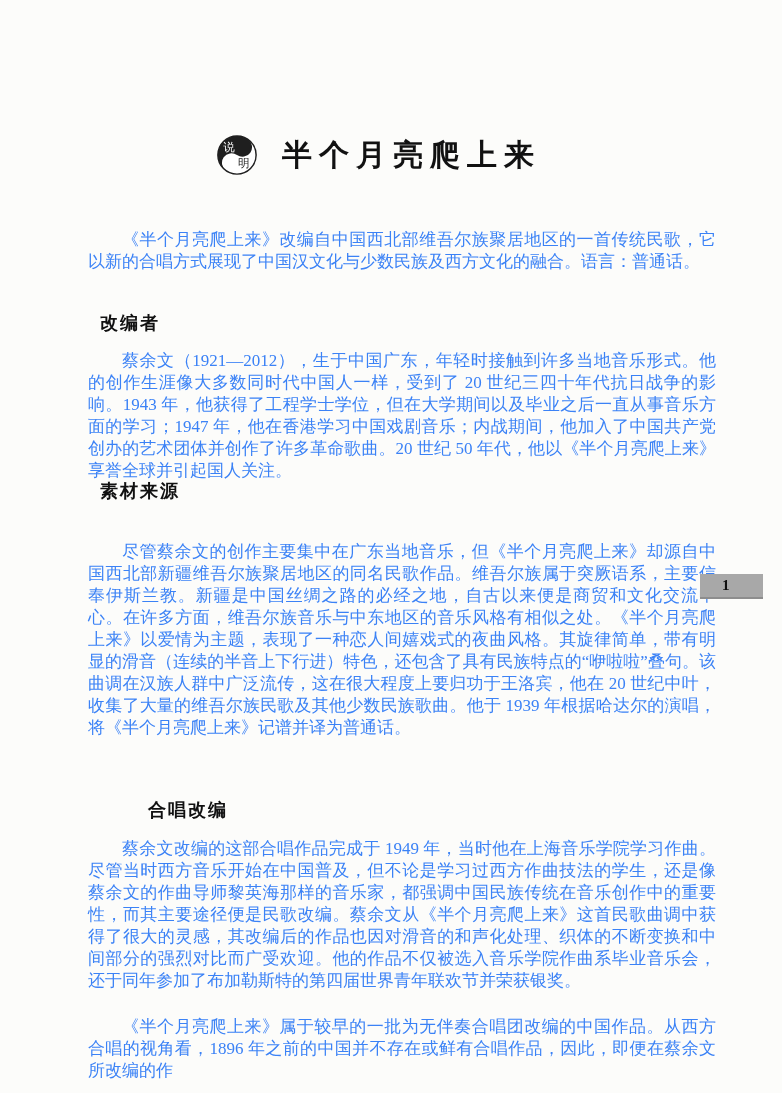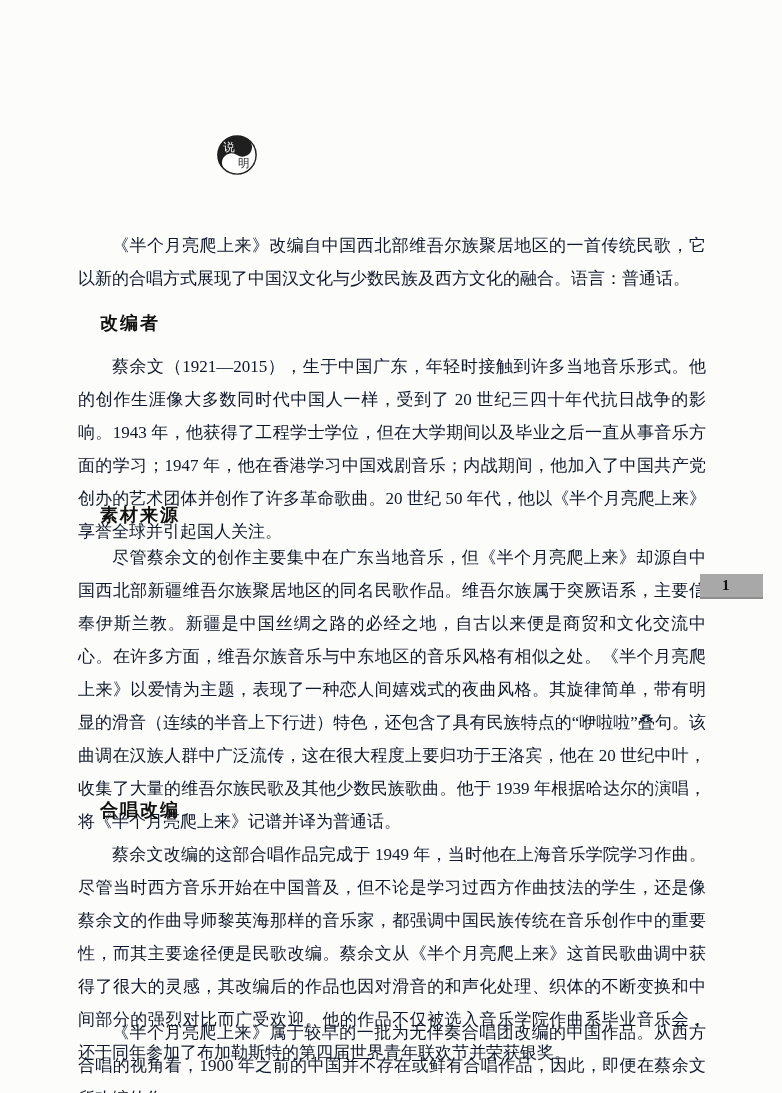--- a/index.html
+++ b/index.html
@@ -25,41 +25,41 @@
     font-size:30px; font-weight:bold;
     letter-spacing:7px;
     color:#111;
     font-family:"Liberation Serif", serif;
     white-space:nowrap;
   }
 
   
   .content { position:absolute; left:78px; top:0; width:628px; }
   .para {
-    position:absolute; left:0; width:628px;
+    position:absolute; left:10px; width:628px;
     margin:0;
-    font-size:17px; line-height:33px;
+    font-size:17px; line-height:22px;
     text-align:justify; text-indent:2em;
-    color:#0f172a;
+    color:#3b82f6;
   }
   .sec-heading {
     position:absolute; left:22px;
     margin:0;
     font-family:"Liberation Sans", sans-serif;
     font-size:18px; font-weight:bold;
     color:#111;
     letter-spacing:2px;
     white-space:nowrap;
   }
   .pos-intro   { top:229px; }
   .pos-h1      { top:311px; }
   .pos-p1      { top:350px; }
-  .pos-h2      { top:503px; }
+  .pos-h2      { top:479px; }
   .pos-p2      { top:541px;font-family:Liberation Serif, serif; }
-  .pos-h3      { top:798px; }
+  .pos-h3      { top:798px;margin-left:48px; }
   .pos-p3      { top:838px; }
   .pos-p4      { top:1016px; }
 
   
   .page-tab {
     position:absolute; left:700px; top:574px;
     width:63px; height:25px;
     background:#a8a8a8;
     border-bottom:2px solid #8d8d8d;
     display:flex; align-items:center;
@@ -75,33 +75,34 @@
 
   <div class="chapter-header">
     <span class="logo">
       <svg viewBox="0 0 40 40" aria-hidden="true">
         <circle cx="20" cy="20" r="18.2" fill="#ffffff" stroke="#1f1f1f" stroke-width="1.4"></circle>
         <path d="M20,1.8 A18.2,18.2 0 0,0 20,38.2 A9.1,9.1 0 0,1 20,20 A9.1,9.1 0 0,0 20,1.8 Z" fill="#1f1f1f" transform="rotate(35 20 20)"></path>
         <text x="12.5" y="16" font-size="11" fill="#ffffff" text-anchor="middle">说</text>
         <text x="26.5" y="31.5" font-size="11" fill="#1f1f1f" text-anchor="middle">明</text>
       </svg>
     </span>
+    <h1 class="chapter-title">半个月亮爬上来</h1>
   </div>
 
   <div class="content">
     <p class="para pos-intro">《半个月亮爬上来》改编自中国西北部维吾尔族聚居地区的一首传统民歌，它以新的合唱方式展现了中国汉文化与少数民族及西方文化的融合。语言：普通话。</p>
 
     <h2 class="sec-heading pos-h1">改编者</h2>
-    <p class="para pos-p1">蔡余文（1921—2015），生于中国广东，年轻时接触到许多当地音乐形式。他的创作生涯像大多数同时代中国人一样，受到了 20 世纪三四十年代抗日战争的影响。1943 年，他获得了工程学士学位，但在大学期间以及毕业之后一直从事音乐方面的学习；1947 年，他在香港学习中国戏剧音乐；内战期间，他加入了中国共产党创办的艺术团体并创作了许多革命歌曲。20 世纪 50 年代，他以《半个月亮爬上来》享誉全球并引起国人关注。</p>
+    <p class="para pos-p1">蔡余文（1921—2012），生于中国广东，年轻时接触到许多当地音乐形式。他的创作生涯像大多数同时代中国人一样，受到了 20 世纪三四十年代抗日战争的影响。1943 年，他获得了工程学士学位，但在大学期间以及毕业之后一直从事音乐方面的学习；1947 年，他在香港学习中国戏剧音乐；内战期间，他加入了中国共产党创办的艺术团体并创作了许多革命歌曲。20 世纪 50 年代，他以《半个月亮爬上来》享誉全球并引起国人关注。</p>
 
     <h2 class="sec-heading pos-h2">素材来源</h2>
     <p class="para pos-p2">尽管蔡余文的创作主要集中在广东当地音乐，但《半个月亮爬上来》却源自中国西北部新疆维吾尔族聚居地区的同名民歌作品。维吾尔族属于突厥语系，主要信奉伊斯兰教。新疆是中国丝绸之路的必经之地，自古以来便是商贸和文化交流中心。在许多方面，维吾尔族音乐与中东地区的音乐风格有相似之处。《半个月亮爬上来》以爱情为主题，表现了一种恋人间嬉戏式的夜曲风格。其旋律简单，带有明显的滑音（连续的半音上下行进）特色，还包含了具有民族特点的“咿啦啦”叠句。该曲调在汉族人群中广泛流传，这在很大程度上要归功于王洛宾，他在 20 世纪中叶，收集了大量的维吾尔族民歌及其他少数民族歌曲。他于 1939 年根据哈达尔的演唱，将《半个月亮爬上来》记谱并译为普通话。</p>
 
     <h2 class="sec-heading pos-h3">合唱改编</h2>
     <p class="para pos-p3">蔡余文改编的这部合唱作品完成于 1949 年，当时他在上海音乐学院学习作曲。尽管当时西方音乐开始在中国普及，但不论是学习过西方作曲技法的学生，还是像蔡余文的作曲导师黎英海那样的音乐家，都强调中国民族传统在音乐创作中的重要性，而其主要途径便是民歌改编。蔡余文从《半个月亮爬上来》这首民歌曲调中获得了很大的灵感，其改编后的作品也因对滑音的和声化处理、织体的不断变换和中间部分的强烈对比而广受欢迎。他的作品不仅被选入音乐学院作曲系毕业音乐会，还于同年参加了布加勒斯特的第四届世界青年联欢节并荣获银奖。</p>
-    <p class="para pos-p4">《半个月亮爬上来》属于较早的一批为无伴奏合唱团改编的中国作品。从西方合唱的视角看，1900 年之前的中国并不存在或鲜有合唱作品，因此，即便在蔡余文所改编的作</p>
+    <p class="para pos-p4">《半个月亮爬上来》属于较早的一批为无伴奏合唱团改编的中国作品。从西方合唱的视角看，1896 年之前的中国并不存在或鲜有合唱作品，因此，即便在蔡余文所改编的作</p>
   </div>
 
   <div class="page-tab">
     <span>1</span>
   </div>
 
 </div>
 
 </body></html>

